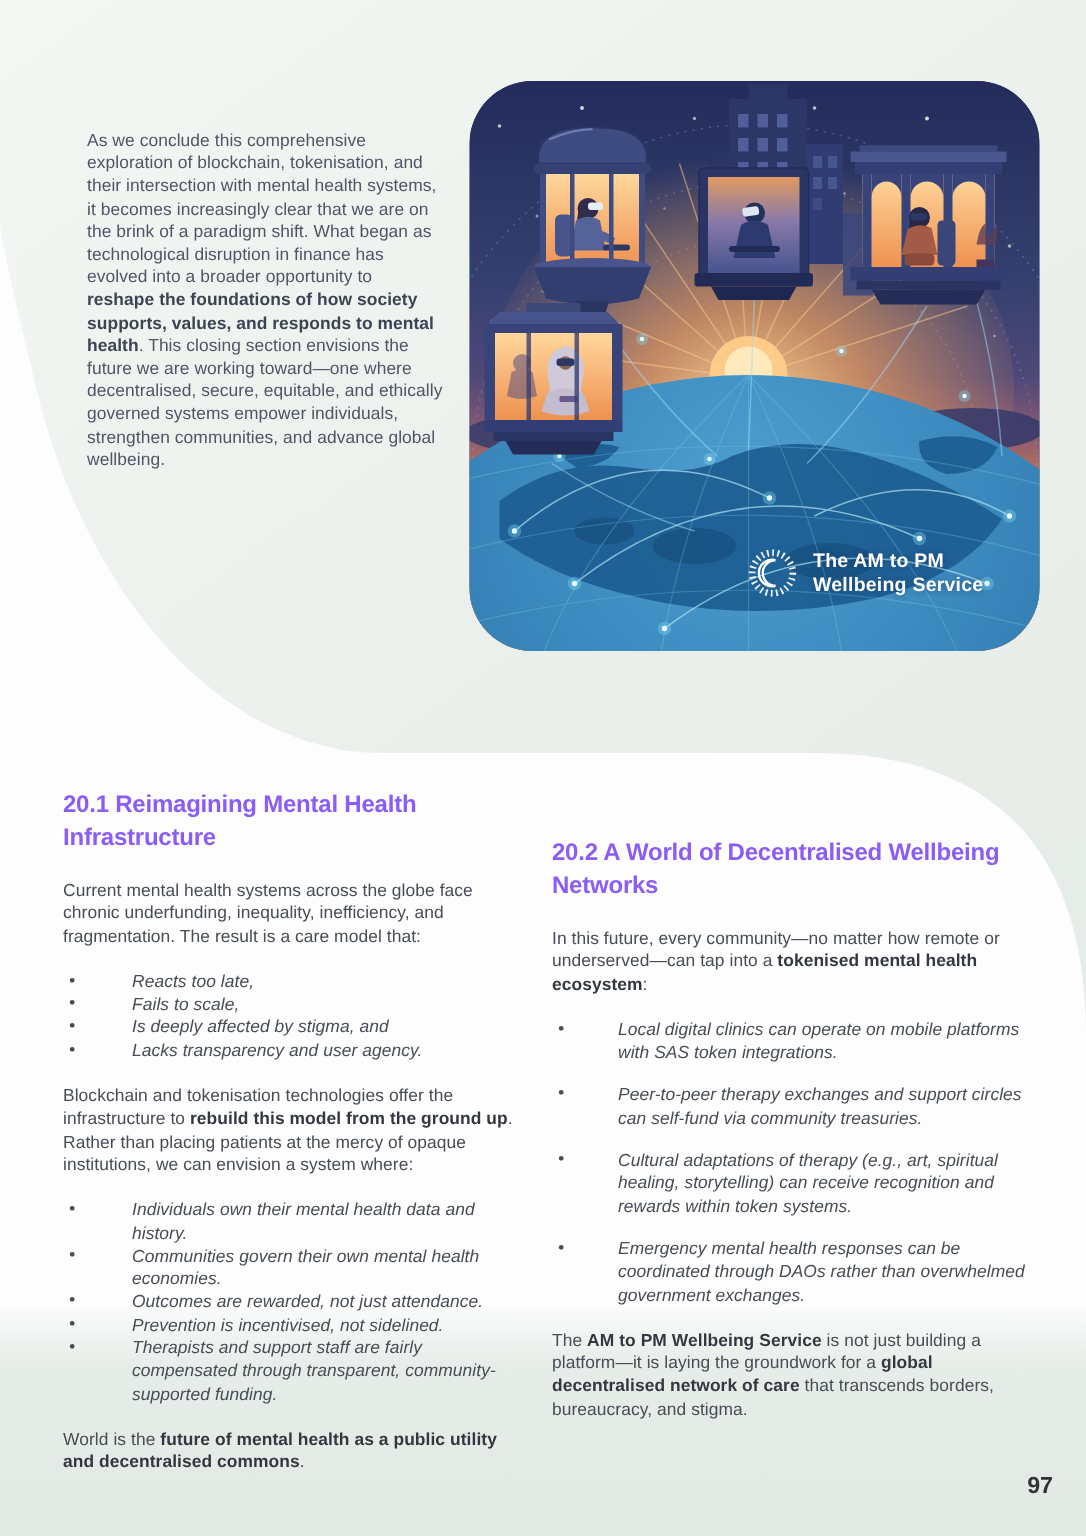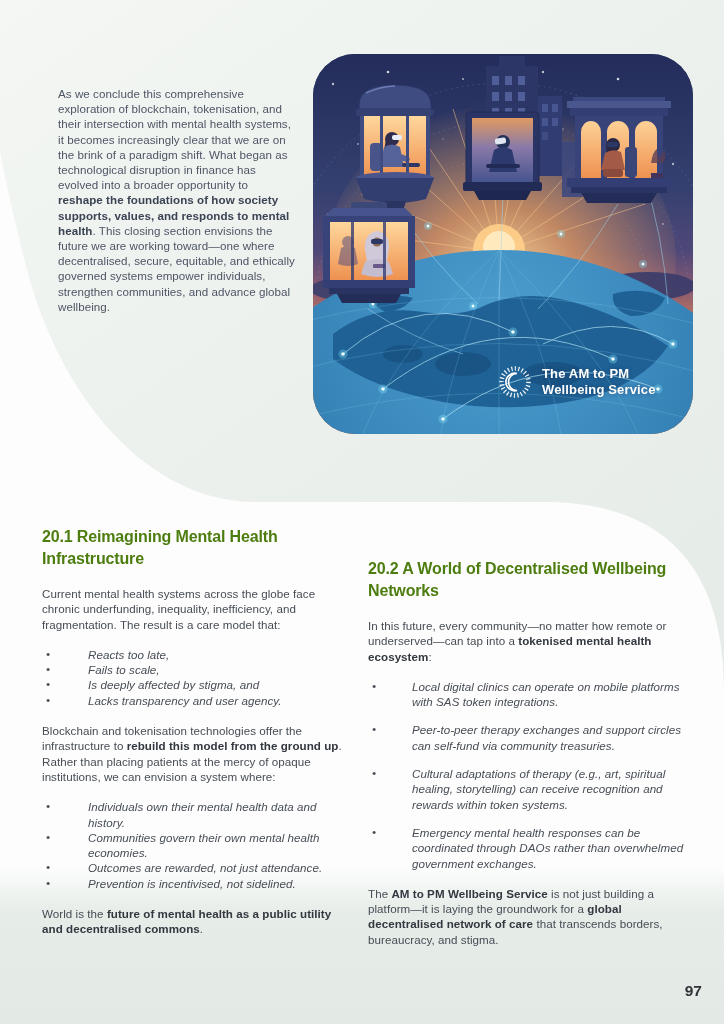--- a/index.html
+++ b/index.html
@@ -23,21 +23,21 @@
     border-radius:42px;overflow:hidden;background:#2b3565;
   }
   .illo .art{position:absolute;left:0;top:0;width:100%;height:100%;display:block;}
   .logo{position:absolute;left:184px;top:310px;display:flex;align-items:center;gap:9px;color:#fff;}
   .logo-icon{flex:0 0 auto;display:block;}
   .logo-text{font-size:13px;font-weight:700;line-height:16.5px;letter-spacing:.15px;white-space:nowrap;text-shadow:0 0 4px rgba(20,30,70,.45);}
   .col{position:absolute;z-index:2;color:#474c55;font-size:11.6px;line-height:15.3px;letter-spacing:.05px;}
   .col-a{left:42px;top:526px;width:300px;}
   .col-b{left:368px;top:558px;width:328px;}
   .col h2{
-    font-size:16px;line-height:22px;margin:0 0 16px;color:#4d7c0f;
+    font-size:16px;line-height:22px;margin:0 0 16px;color:#8b5cf6;
     font-weight:700;letter-spacing:-.15px;
   }
   .col p{margin:0 0 15px;}
   .col p:last-child{margin-bottom:0;}
   .col b{color:#33373f;}
   .bullets{list-style:none;margin:0 0 15px;padding:0;font-style:italic;}
   .bullets li{position:relative;padding-left:46px;}
   .bullets li::before{content:"\2022";position:absolute;left:4px;top:-1px;color:#474c55;}
   .col-b .bullets li{padding-left:44px;}
   .bullets.spaced li + li{margin-top:13px;}
@@ -353,20 +353,21 @@
         <li>Fails to scale,</li>
         <li>Is deeply affected by stigma, and</li>
         <li>Lacks transparency and user agency.</li>
       </ul>
     <p><span>Blockchain and tokenisation technologies offer the infrastructure to </span><b>rebuild this model from the ground up</b><span>. Rather than placing patients at the mercy of opaque institutions, we can envision a system where:</span></p>
     <ul class="bullets">
         <li>Individuals own their mental health data and history.</li>
         <li>Communities govern their own mental health economies.</li>
         <li>Outcomes are rewarded, not just attendance.</li>
         <li>Prevention is incentivised, not sidelined.</li>
+        <li>Therapists and support staff are fairly compensated through transparent, community-supported funding.</li>
       </ul>
     <p><span>World is the </span><b>future of mental health as a public utility and decentralised commons</b><span>.</span></p>
   </section>
 
   <section class="col col-b">
     <h2>20.2 A World of Decentralised Wellbeing Networks</h2>
     <p><span>In this future, every community—no matter how remote or underserved—can tap into a </span><b>tokenised mental health ecosystem</b><span>:</span></p>
     <ul class="bullets spaced">
         <li>Local digital clinics can operate on mobile platforms with SAS token integrations.</li>
         <li>Peer-to-peer therapy exchanges and support circles can self-fund via community treasuries.</li>

